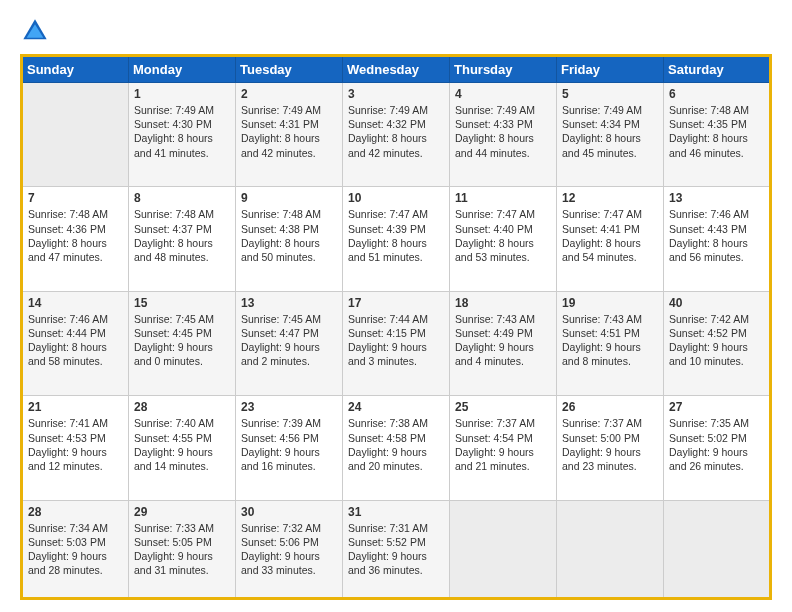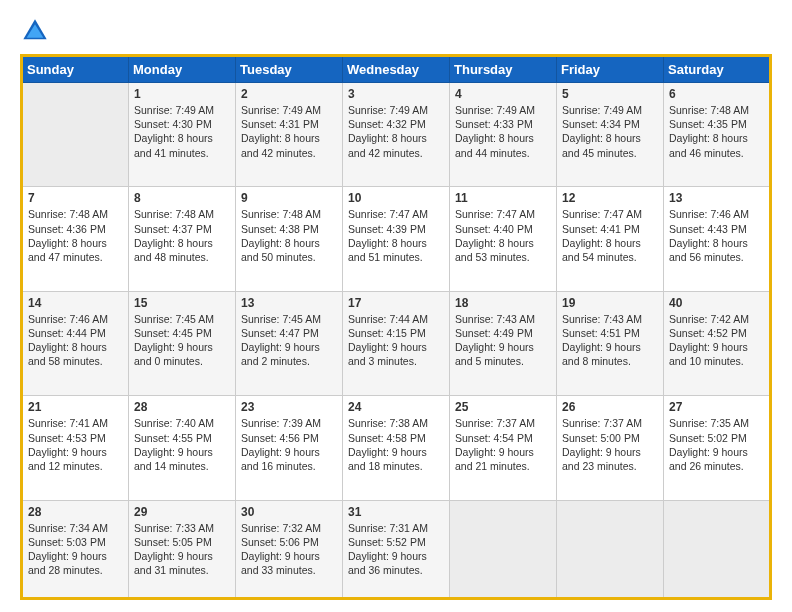--- a/index.html
+++ b/index.html
@@ -260,21 +260,21 @@
             <span class="cell-line">Sunrise: 7:44 AM</span>
             <span class="cell-line">Sunset: 4:15 PM</span>
             <span class="cell-line">Daylight: 9 hours</span>
             <span class="cell-line">and 3 minutes.</span>
           </td>
           <td>
             <span class="day-number">18</span>
             <span class="cell-line">Sunrise: 7:43 AM</span>
             <span class="cell-line">Sunset: 4:49 PM</span>
             <span class="cell-line">Daylight: 9 hours</span>
-            <span class="cell-line">and 5 minutes.</span>
+            <span class="cell-line">and 4 minutes.</span>
           </td>
           <td>
             <span class="day-number">19</span>
             <span class="cell-line">Sunrise: 7:43 AM</span>
             <span class="cell-line">Sunset: 4:51 PM</span>
             <span class="cell-line">Daylight: 9 hours</span>
             <span class="cell-line">and 8 minutes.</span>
           </td>
           <td>
             <span class="day-number">40</span>
@@ -304,21 +304,21 @@
             <span class="cell-line">Sunrise: 7:39 AM</span>
             <span class="cell-line">Sunset: 4:56 PM</span>
             <span class="cell-line">Daylight: 9 hours</span>
             <span class="cell-line">and 16 minutes.</span>
           </td>
           <td>
             <span class="day-number">24</span>
             <span class="cell-line">Sunrise: 7:38 AM</span>
             <span class="cell-line">Sunset: 4:58 PM</span>
             <span class="cell-line">Daylight: 9 hours</span>
-            <span class="cell-line">and 18 minutes.</span>
+            <span class="cell-line">and 20 minutes.</span>
           </td>
           <td>
             <span class="day-number">25</span>
             <span class="cell-line">Sunrise: 7:37 AM</span>
             <span class="cell-line">Sunset: 4:54 PM</span>
             <span class="cell-line">Daylight: 9 hours</span>
             <span class="cell-line">and 21 minutes.</span>
           </td>
           <td>
             <span class="day-number">26</span>

